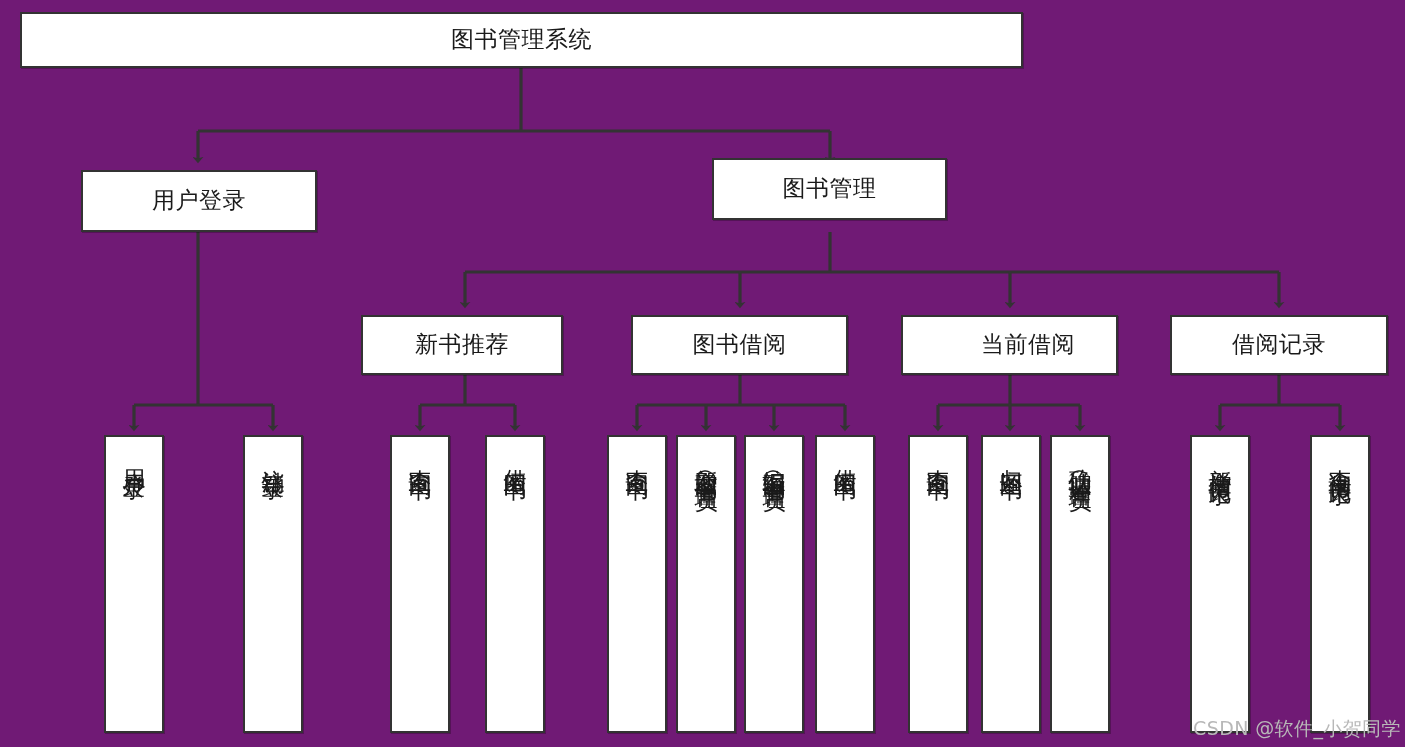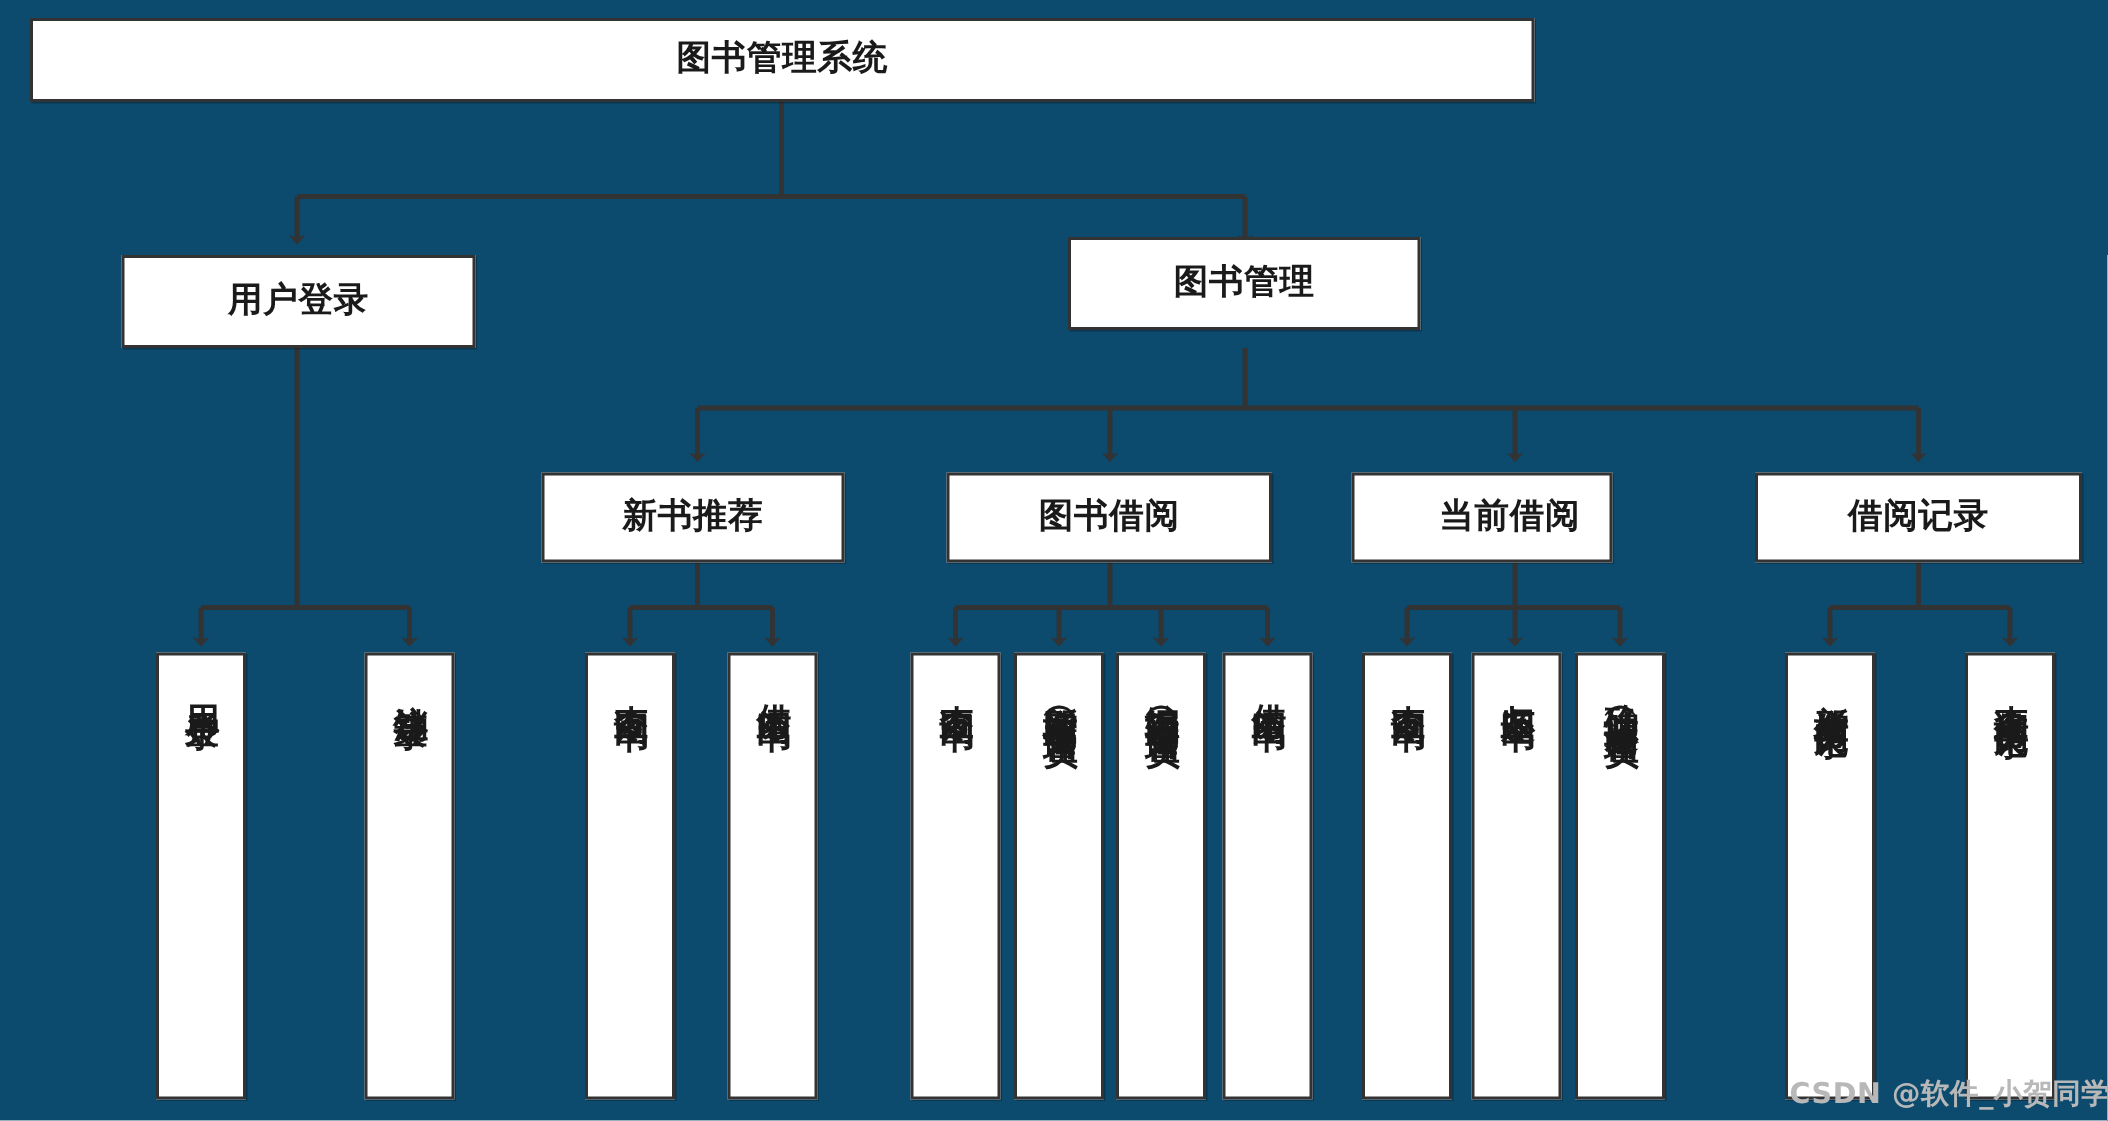--- a/index.html
+++ b/index.html
@@ -8,23 +8,22 @@
     padding: 0;
     background: #ffffff;
   }
   body {
     font-family: "DejaVu Sans", "Liberation Sans", sans-serif;
   }
   #stage {
     position: relative;
     width: 1405px;
     height: 747px;
-    background: #0c4a6e;
+    background: #701a75;
     overflow: hidden;
-    font-weight: bold;
   }
   #edges {
     position: absolute;
     left: 0;
     top: 0;
     width: 1405px;
     height: 747px;
     pointer-events: none;
   }
   .node {
@@ -137,21 +136,21 @@
   <div class="node h" style="left:712px; top:158px; width:235px; height:62px;">
     <span class="label">图书管理</span>
   </div>
 
   <div class="node h" style="left:361px; top:315px; width:202px; height:60px;">
     <span class="label">新书推荐</span>
   </div>
   <div class="node h" style="left:631px; top:315px; width:217px; height:60px;">
     <span class="label">图书借阅</span>
   </div>
-  <div class="node h" style="left:901px; top:315px; width:174px; height:60px;padding-left:37px;">
+  <div class="node h" style="left:901px; top:315px; width:217px; height:60px;padding-left:37px;">
     <span class="label">当前借阅</span>
   </div>
   <div class="node h" style="left:1170px; top:315px; width:218px; height:60px;">
     <span class="label">借阅记录</span>
   </div>
 
   <div class="node v" style="left:104px; top:435px; width:60px; height:298px;">
     <span class="label">用户登录</span>
   </div>
   <div class="node v" style="left:243px; top:435px; width:60px; height:298px;">

